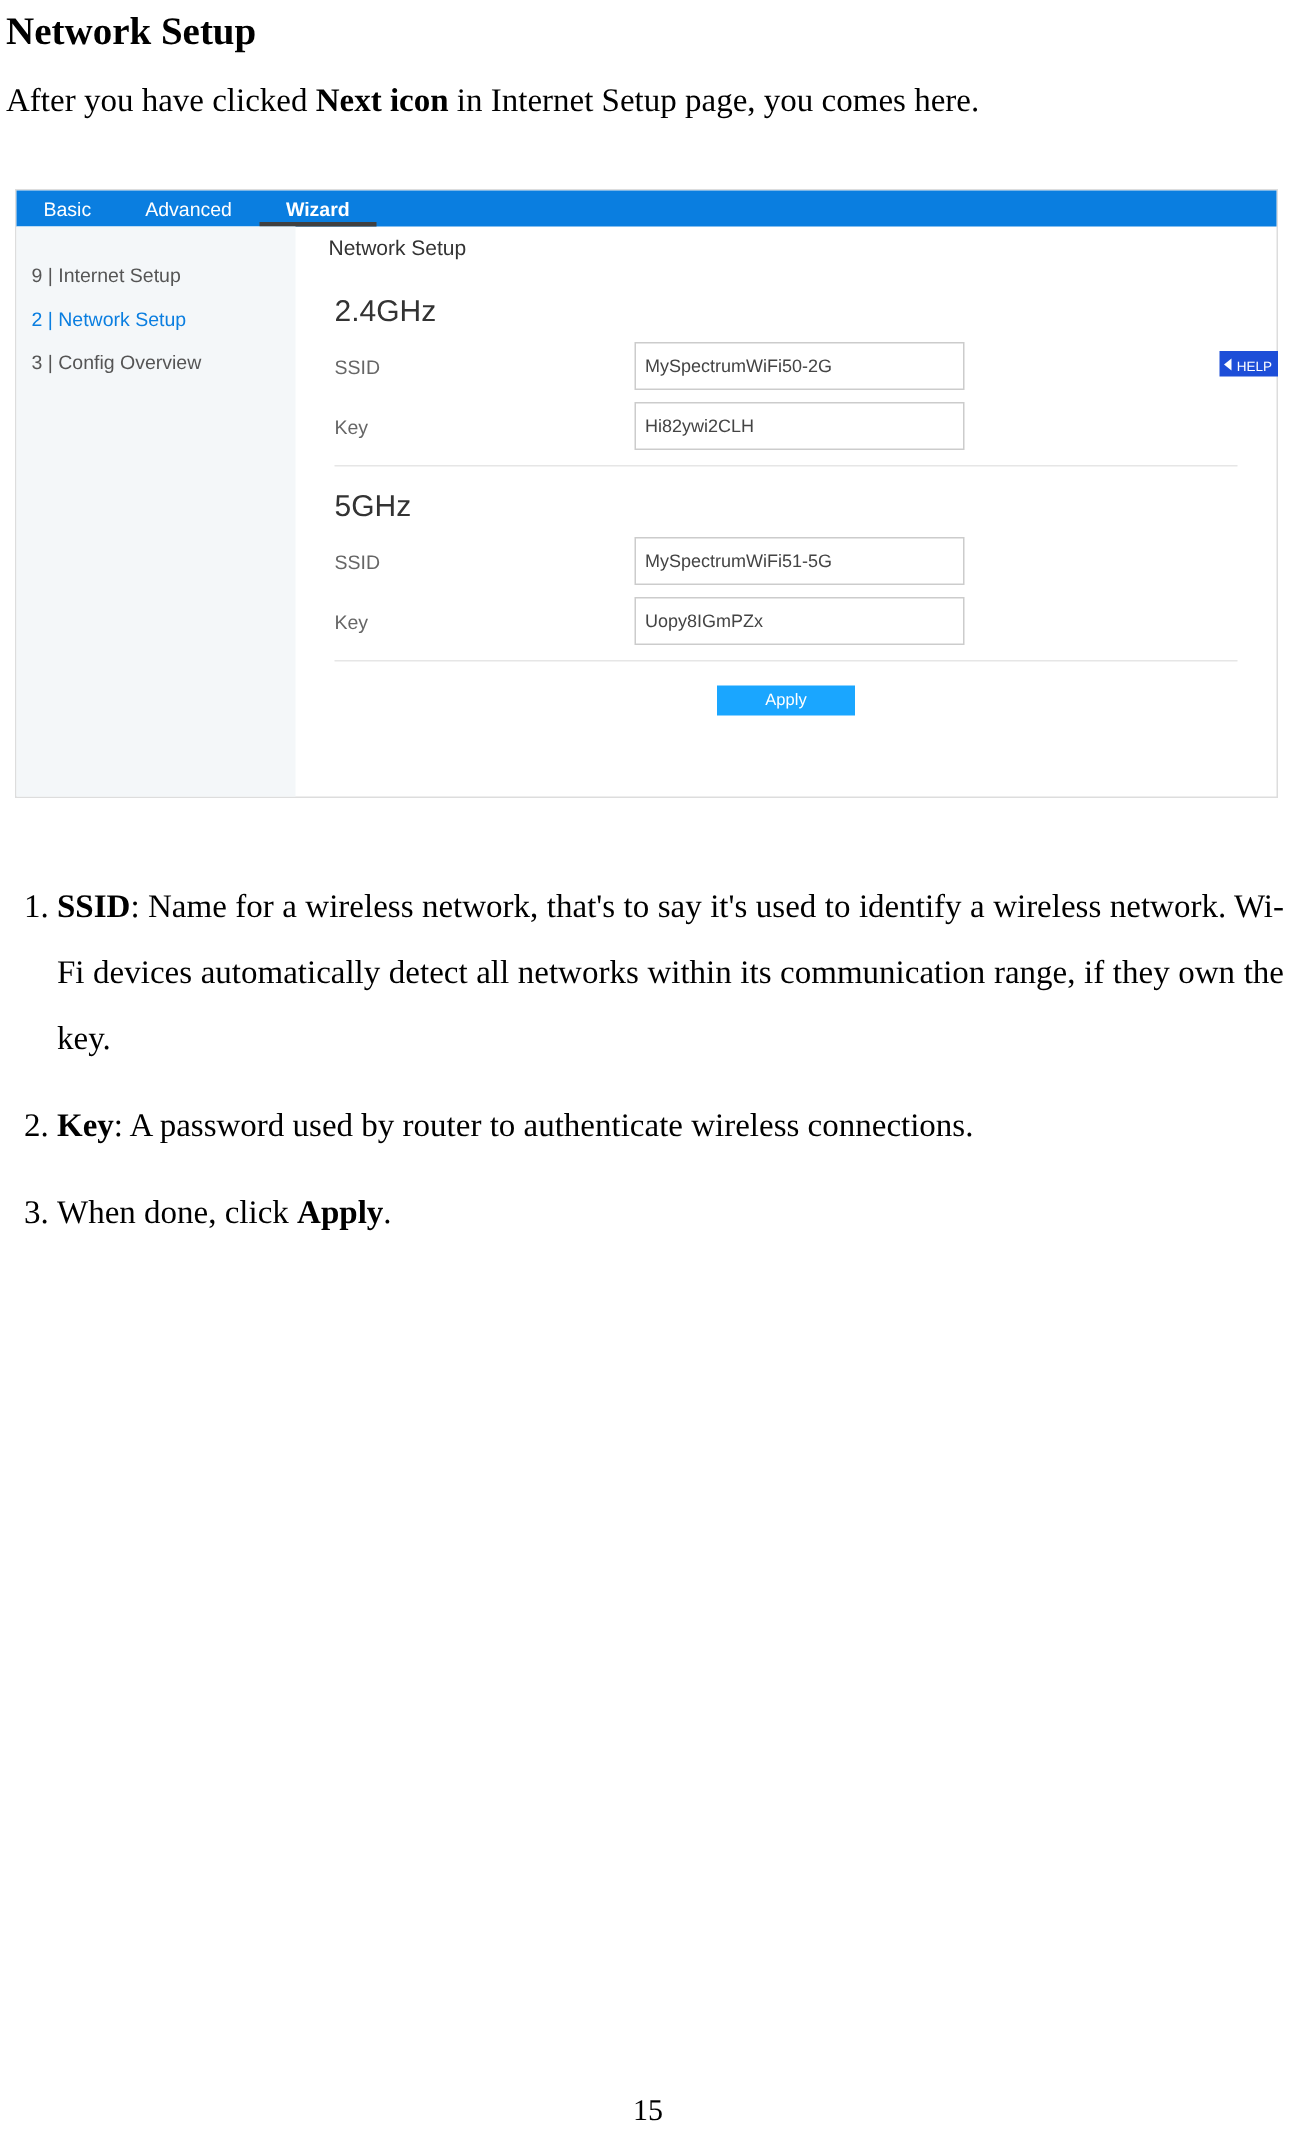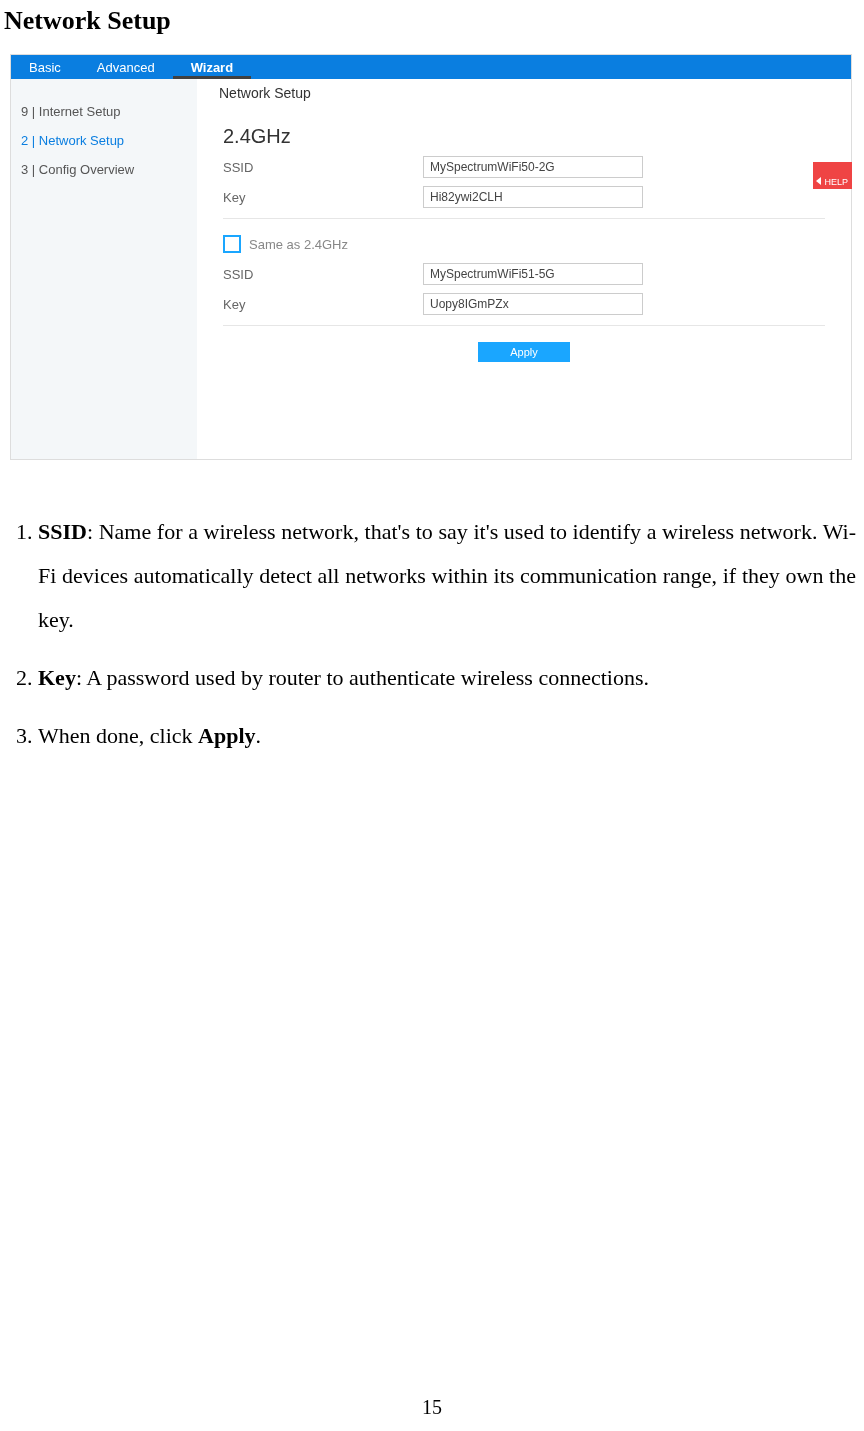--- a/index.html
+++ b/index.html
@@ -90,21 +90,21 @@
     align-items: center;
     margin-bottom: 8px;
   }
   .row .lbl {
     width: 200px;
     font-size: 13px;
     color: #666;
   }
   .row input[type="text"] {
     width: 220px;
-    height: 22px;
+    height: 32px;
     border: 1px solid #ccc;
     font-size: 12px;
     padding: 0 6px;
     font-family: Arial, sans-serif;
     color: #444;
   }
   hr.sep {
     border: none;
     border-top: 1px solid #e6e6e6;
     margin: 10px 0 16px 0;
@@ -132,24 +132,24 @@
     color: #fff;
     font-size: 11px;
     text-align: center;
     margin: 10px auto 0 auto;
   }
 
   .help-tab {
     position: absolute;
     right: -1px;
     top: 107px;
-    background: #ef4444;
+    background: #1d4ed8;
     color: #fff;
     font-size: 9px;
-    padding: 15px 4px 2px 3px;
+    padding: 5px 4px 2px 3px;
     display: flex;
     align-items: flex-start;
     gap: 3px;
   }
   .help-tab .arrow {
     display:inline-block;
     width:0;height:0;
     border-top:4px solid transparent;
     border-bottom:4px solid transparent;
     border-right:5px solid #fff;
@@ -176,20 +176,23 @@
     text-align: center;
     font-size: 20px;
     font-family: "Times New Roman", serif;
   }
 </style>
 </head>
 <body>
 
 <div class="page">
   <h2 class="title">Network Setup</h2>
+  <p class="intro">
+    <span>After you have clicked </span><b>Next icon</b><span> in Internet Setup page, you comes here.</span>
+  </p>
 
   <div class="shot">
     <div class="topbar">
       <div class="tab">Basic</div>
       <div class="tab">Advanced</div>
       <div class="tab active">Wizard</div>
     </div>
 
     <div class="help-tab">
       <span class="arrow"></span>
@@ -210,24 +213,21 @@
         <div class="row">
           <div class="lbl">SSID</div>
           <input type="text" value="MySpectrumWiFi50-2G" style="">
         </div>
         <div class="row">
           <div class="lbl">Key</div>
           <input type="text" value="Hi82ywi2CLH" style="">
         </div>
         <hr class="sep">
 
-        <div class="chk-row">
-          <span class="chk-box"></span>
-          <span>Same as 2.4GHz</span>
-        </div>
+        <div class="section-h">5GHz</div>
         <div class="row">
           <div class="lbl">SSID</div>
           <input type="text" value="MySpectrumWiFi51-5G" style="">
         </div>
         <div class="row">
           <div class="lbl">Key</div>
           <input type="text" value="Uopy8IGmPZx" style="">
         </div>
         <hr class="sep">
 

